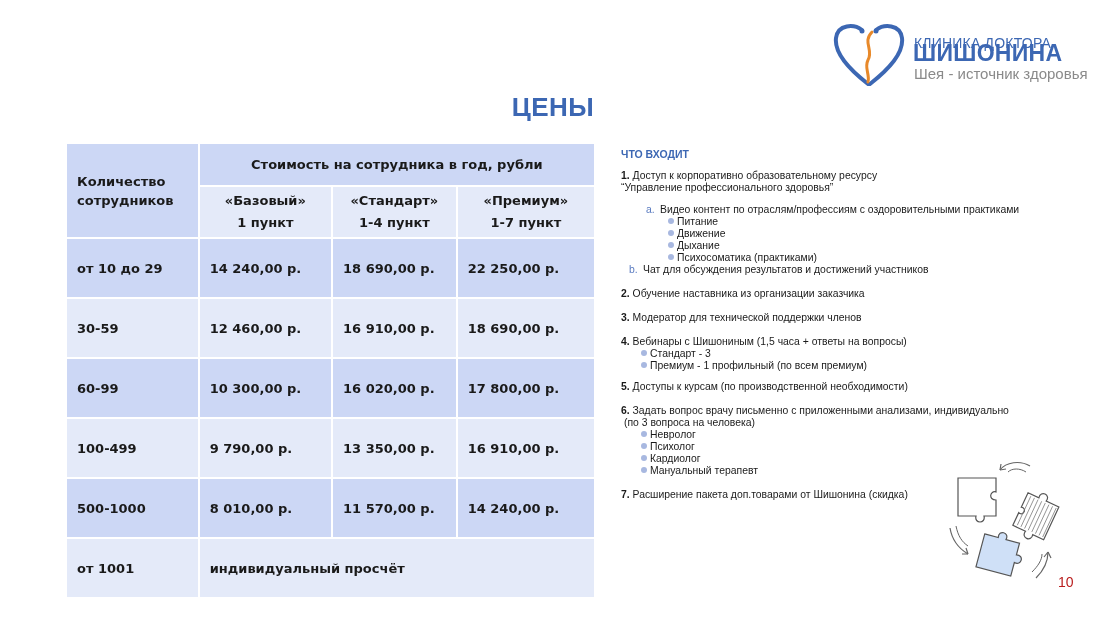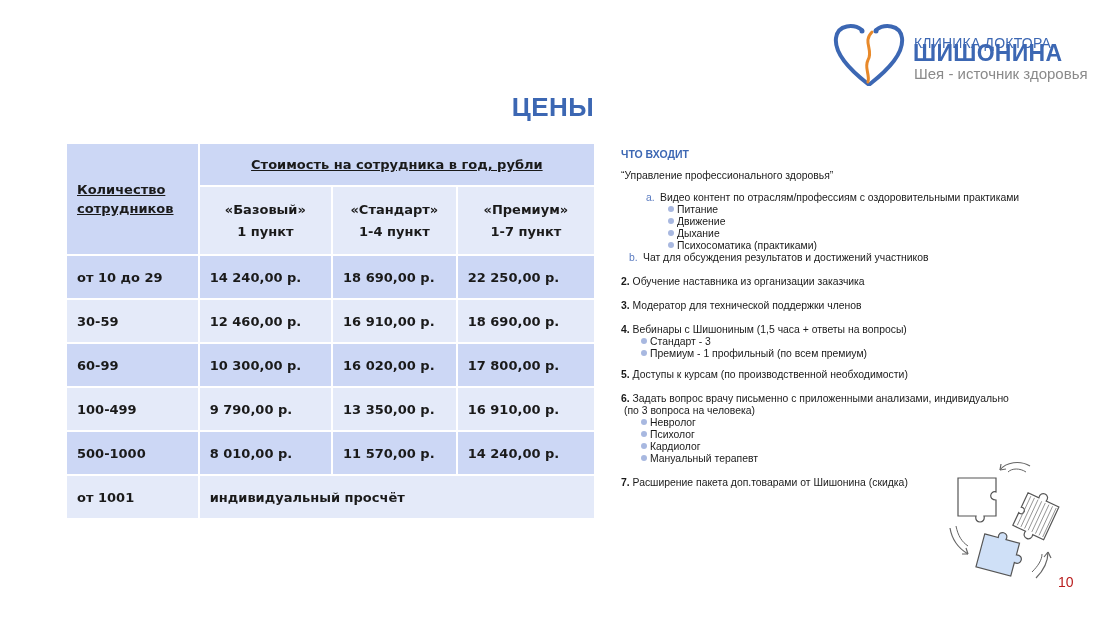--- a/index.html
+++ b/index.html
@@ -16,27 +16,27 @@
   .title { position: absolute; left: 0; top: 92px; width: 1106px; text-align: center; font-size: 26px; font-weight: bold; color: #3c67b3; letter-spacing: 0.5px; }
 
   
   table.prices { position: absolute; left: 65px; top: 142px; width: 531px; border-collapse: collapse; font-family: "DejaVu Sans", sans-serif; font-size: 13px; font-weight: bold; color: #1a1a1a; }
   table.prices td, table.prices th { border: 2px solid #ffffff; padding: 0 10px; vertical-align: middle; }
   table.prices th { font-weight: bold; }
   .c1 { width: 133px; }
   .c2 { width: 134px; }
   .c3 { width: 125px; }
   .c4 { width: 139px; }
-  .hdr-dark { background: #ccd7f5; text-decoration: underline; }
+  .hdr-dark { background: #ccd7f5; }
   .hdr-light { background: #e4eaf9; }
   .row-dark { background: #ccd7f5; }
   .row-light { background: #e4eaf9; }
   tr.h1 { height: 43px; }
-  tr.h2 { height: 69px; }
-  tr.dr { height: 44px; }
+  tr.h2 { height: 52px; }
+  tr.dr { height: 60px; }
   th.qty { text-align: left; vertical-align: top; padding-top: 12px; line-height: 19px; }
   th.cost { text-align: center; }
   th.plan { text-align: center; line-height: 22px; }
 
   
   .includes { position: absolute; left: 621px; top: 148px; width: 430px; font-size: 10.4px; line-height: 12px; color: #1a1a1a; }
   .includes .head { font-weight: bold; color: #3c67b3; font-size: 10.5px; margin-bottom: 10px; }
   .includes .item { margin-bottom: 9px; }
   .includes .num { font-weight: bold; }
   .sub { padding-left: 8px; margin-top: 10px; margin-left: 17px; }
@@ -120,20 +120,21 @@
     <td>от 1001</td>
     <td colspan="3">индивидуальный просчёт</td>
   </tr>
 </tbody>
   </table>
 
 <div class="includes">
   <div class="head">ЧТО ВХОДИТ</div>
 
   <div class="item">
+    <div><span class="num">1.</span> <span>Доступ к корпоративно образовательному ресурсу</span></div>
     <div>“Управление профессионального здоровья”</div>
     <div class="sub">
       <span class="letter">a.</span><span>Видео контент по отраслям/профессиям с оздоровительными практиками</span>
       <div class="bul"><span class="dot"></span><span>Питание</span></div>
       <div class="bul"><span class="dot"></span><span>Движение</span></div>
       <div class="bul"><span class="dot"></span><span>Дыхание</span></div>
       <div class="bul"><span class="dot"></span><span>Психосоматика (практиками)</span></div>
     </div>
     <div style="padding-left:8px;">
       <span class="letter" style="color:#5a7bc0;display:inline-block;width:14px;">b.</span><span>Чат для обсуждения результатов и достижений участников</span>

